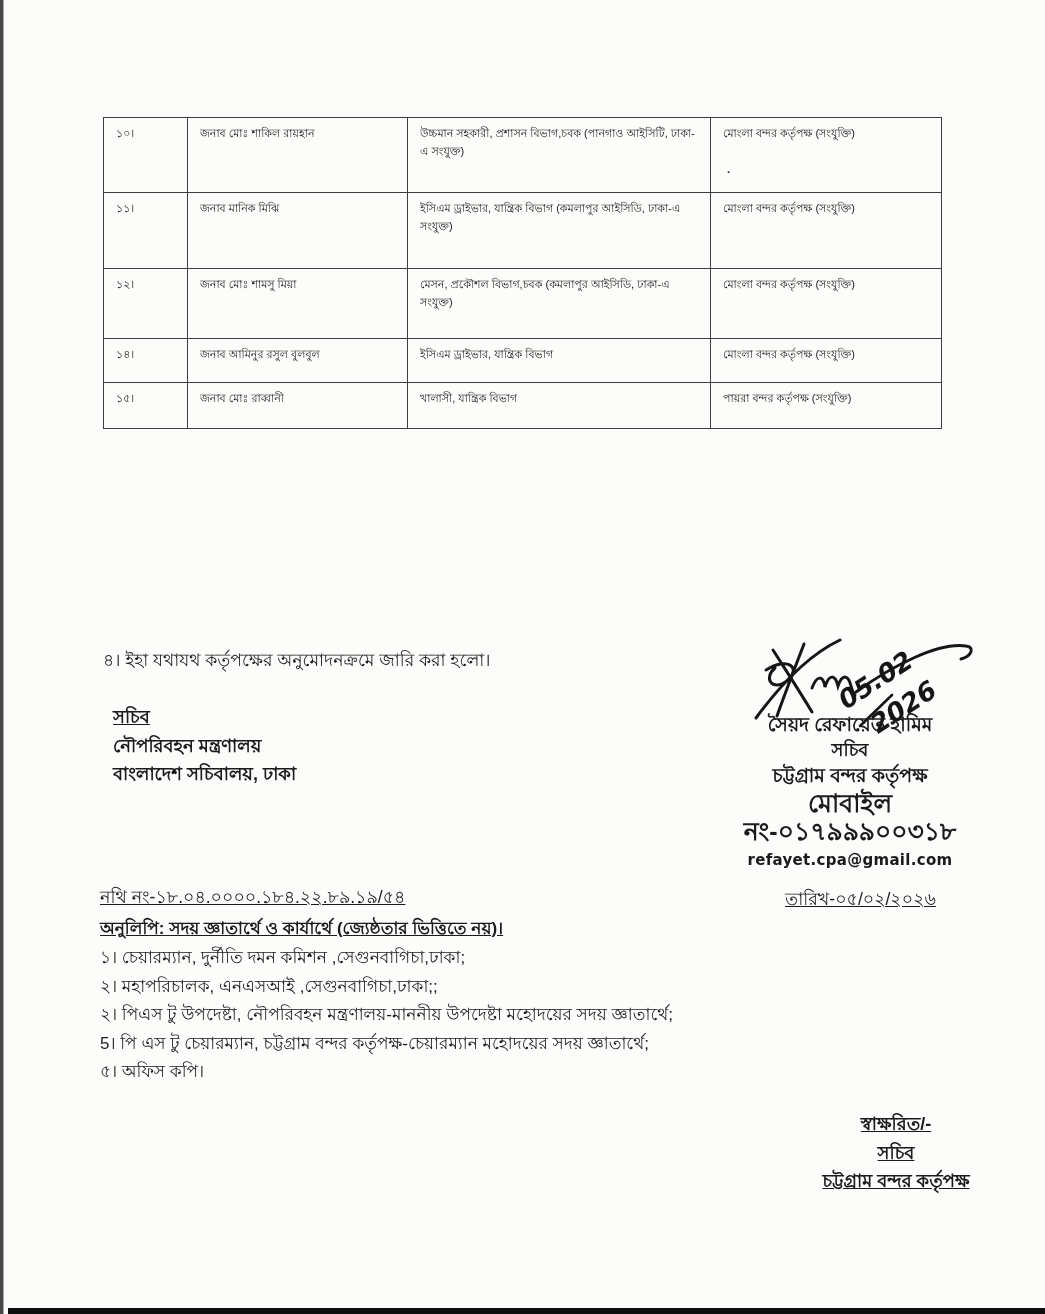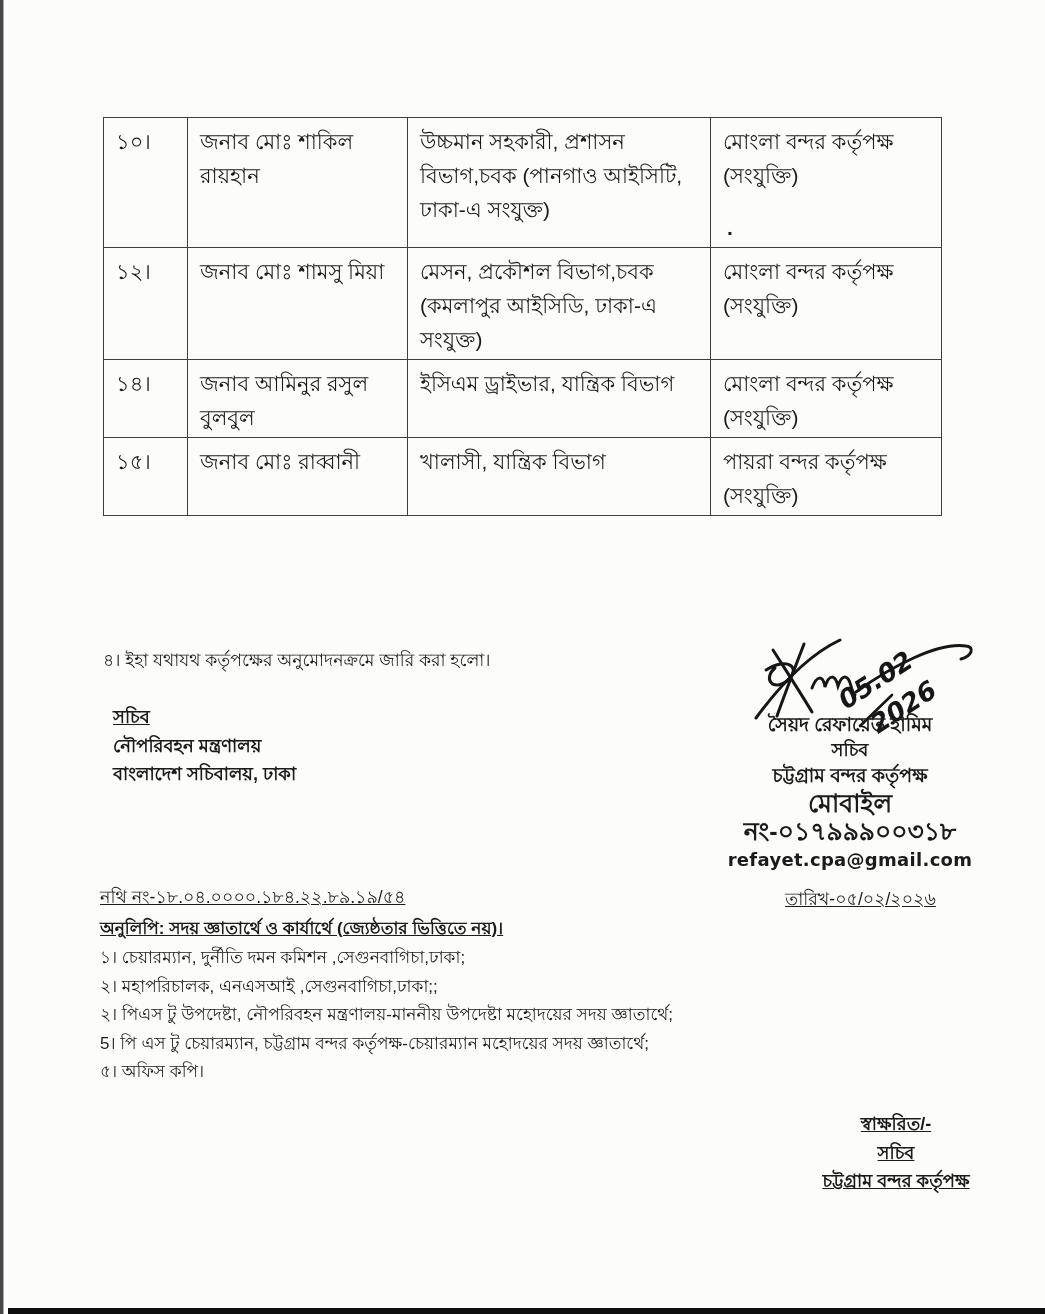--- a/index.html
+++ b/index.html
@@ -13,39 +13,39 @@
   
   .edge-left { position:absolute; left:0; top:0; width:3px; height:100%; background:#474747; }
   .edge-left::after { content:""; position:absolute; left:3px; top:0; width:1px; height:100%; background:#a8a8a8; }
   .bottom-bar { position:absolute; left:8px; right:0; bottom:0; height:6px; background:#0e0e0e; }
 
   
   table.roster { position:absolute; left:103px; top:117px; width:838px;
     border-collapse:collapse; table-layout:fixed; }
   table.roster td {
     border:1.6px solid #3e3e3e; vertical-align:top;
-    padding:7px 8px 2px 12px; font-size:21px; line-height:1.62;
+    padding:7px 8px 2px 12px; font-size:11px; line-height:1.62;
   }
   td.c-sl { padding-left:16px; }
   .cell-note { margin-top:18px; margin-left:4px; font-weight:bold; }
 
   
   .para { position:absolute; left:103px; width:886px; font-size:17.3px; line-height:29px; text-align:justify; }
   .lead-bold-u { font-weight:bold; text-decoration:underline; }
 
   
   .office-block { position:absolute; left:113px; top:703px; font-size:18px; font-weight:bold; line-height:28.5px; }
   .office-block .u { text-decoration:underline; }
 
   .signatory { position:absolute; left:722px; top:712px; width:256px; text-align:center; font-weight:bold; }
   .signatory .name { font-size:19px; line-height:26px; }
   .signatory .title { font-size:18px; line-height:25px; }
   .signatory .org { font-size:19px; line-height:26px; }
   .signatory .mobile { font-size:25px; line-height:28px; }
-  .signatory .email { font-size:18px; line-height:30px; font-family:"DejaVu Sans",sans-serif; letter-spacing:0.3px; }
+  .signatory .email { font-size:15px; line-height:30px; font-family:"DejaVu Sans",sans-serif; letter-spacing:0.3px; }
 
   .sig-svg { position:absolute; left:742px; top:634px; overflow:visible; }
 
   
   .file-no { position:absolute; left:100px; top:884px; font-size:17.5px; text-decoration:underline; }
   .issue-date { position:absolute; left:785px; top:886px; font-size:17.5px; font-weight:normal; text-decoration:underline; }
 
   
   .copy-heading { position:absolute; left:100px; top:915px; font-size:17px; font-weight:bold; text-decoration:underline; }
   .copy-list { position:absolute; left:100px; top:944px; font-size:17px; line-height:28.5px; width:860px; }
@@ -71,20 +71,26 @@
       </colgroup>
     <tbody>
       <tr style="height:75px">
         <td class="c-sl">১০।</td>
         <td>জনাব মোঃ শাকিল রায়হান</td>
         <td>উচ্চমান সহকারী, প্রশাসন বিভাগ,চবক (পানগাও আইসিটি, ঢাকা-এ সংযুক্ত)</td>
         <td>
           <div>মোংলা বন্দর কর্তৃপক্ষ  (সংযুক্তি)</div>
           <div class="cell-note">.</div>
         </td>
+      </tr>
+      <tr style="height:76px">
+        <td class="c-sl">১১।</td>
+        <td>জনাব মানিক মিঝি</td>
+        <td>ইসিএম ড্রাইভার, যান্ত্রিক বিভাগ (কমলাপুর আইসিডি, ঢাকা-এ সংযুক্ত)</td>
+        <td>মোংলা বন্দর কর্তৃপক্ষ  (সংযুক্তি)</td>
       </tr>
       <tr style="height:70px">
         <td class="c-sl">১২।</td>
         <td>জনাব মোঃ শামসু মিয়া</td>
         <td>মেসন, প্রকৌশল বিভাগ,চবক (কমলাপুর আইসিডি, ঢাকা-এ সংযুক্ত)</td>
         <td>মোংলা বন্দর কর্তৃপক্ষ  (সংযুক্তি)</td>
       </tr>
       <tr style="height:44px">
         <td class="c-sl">১৪।</td>
         <td>জনাব আমিনুর রসুল বুলবুল</td>

